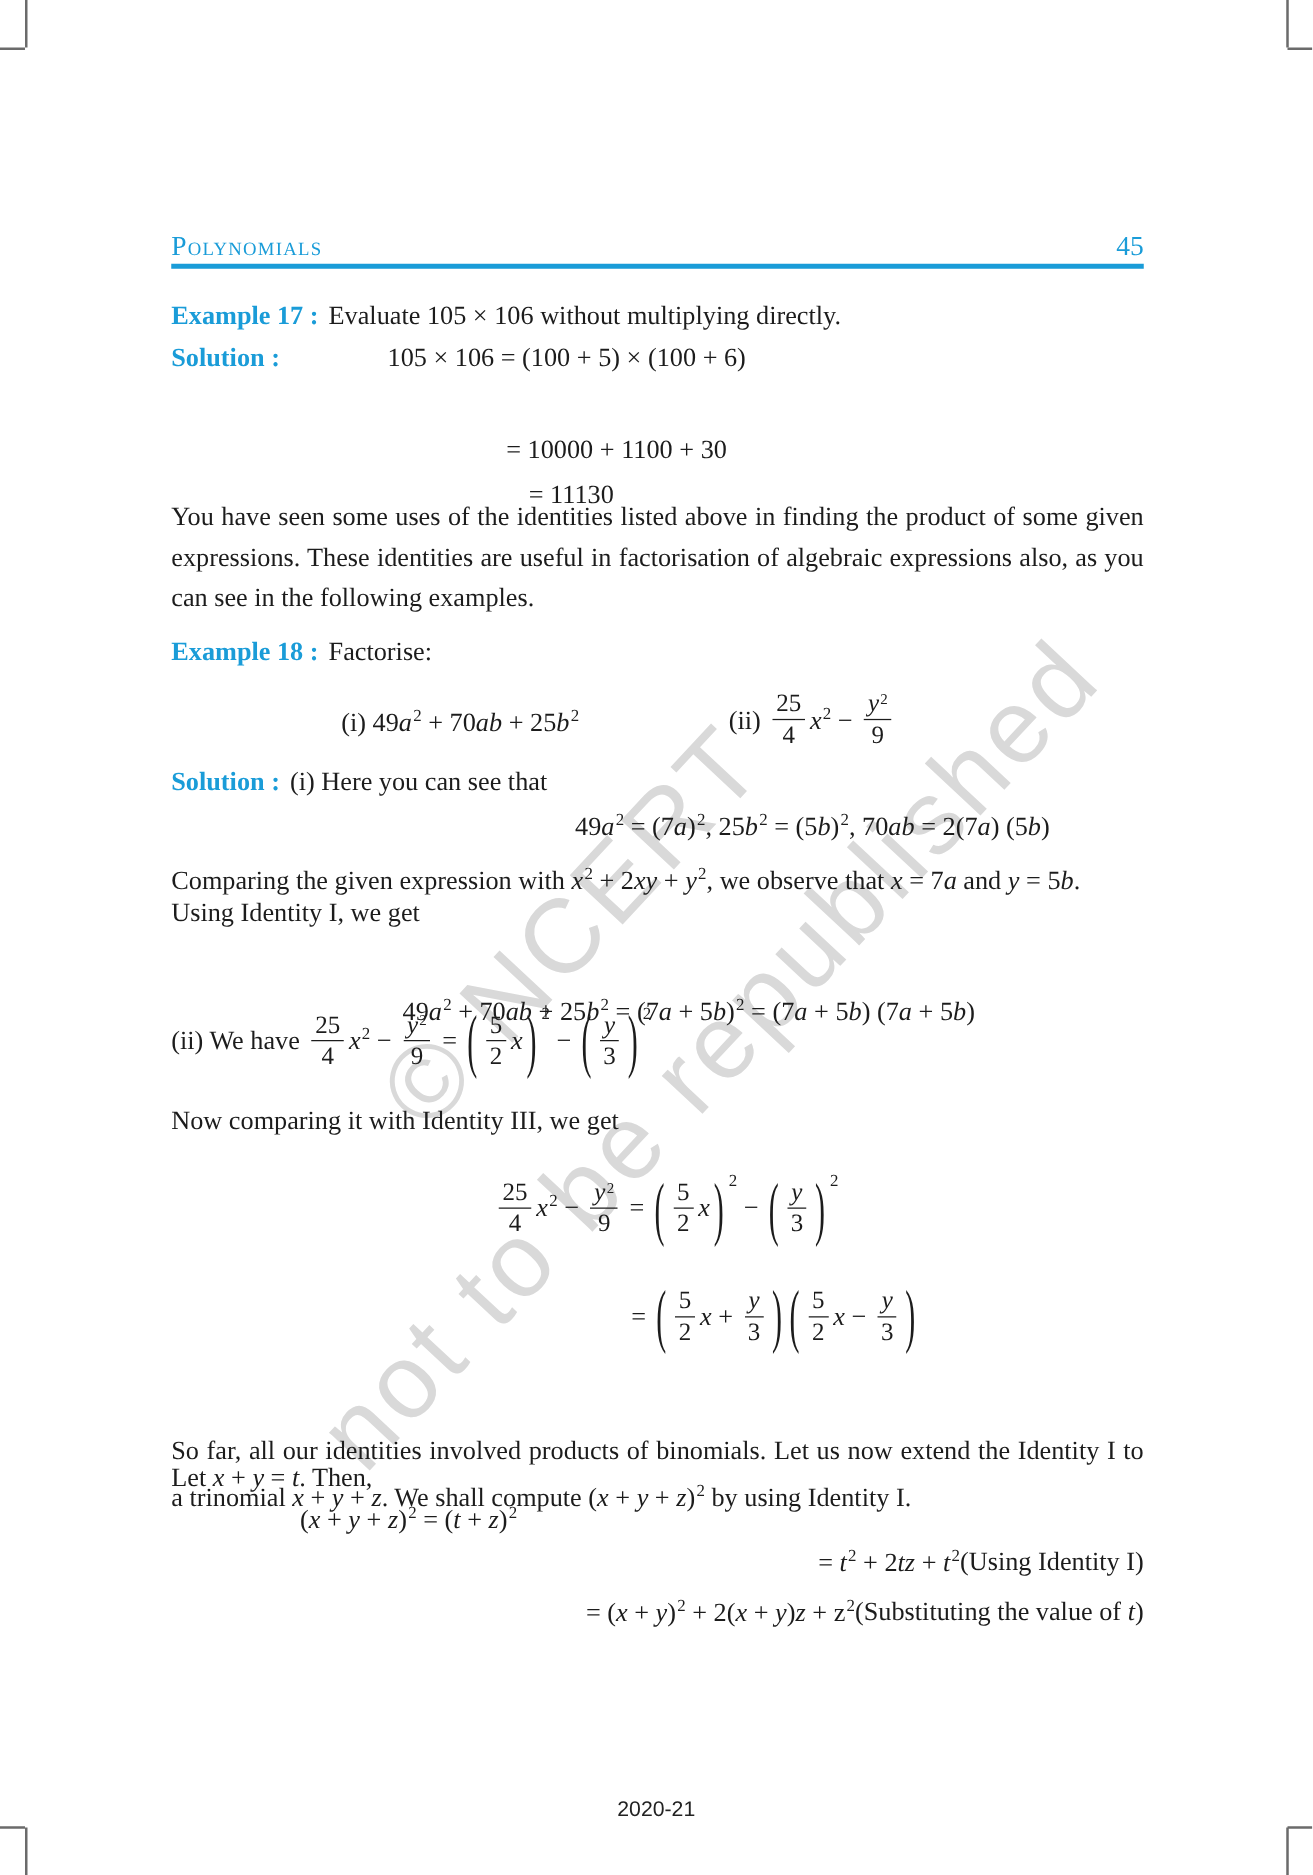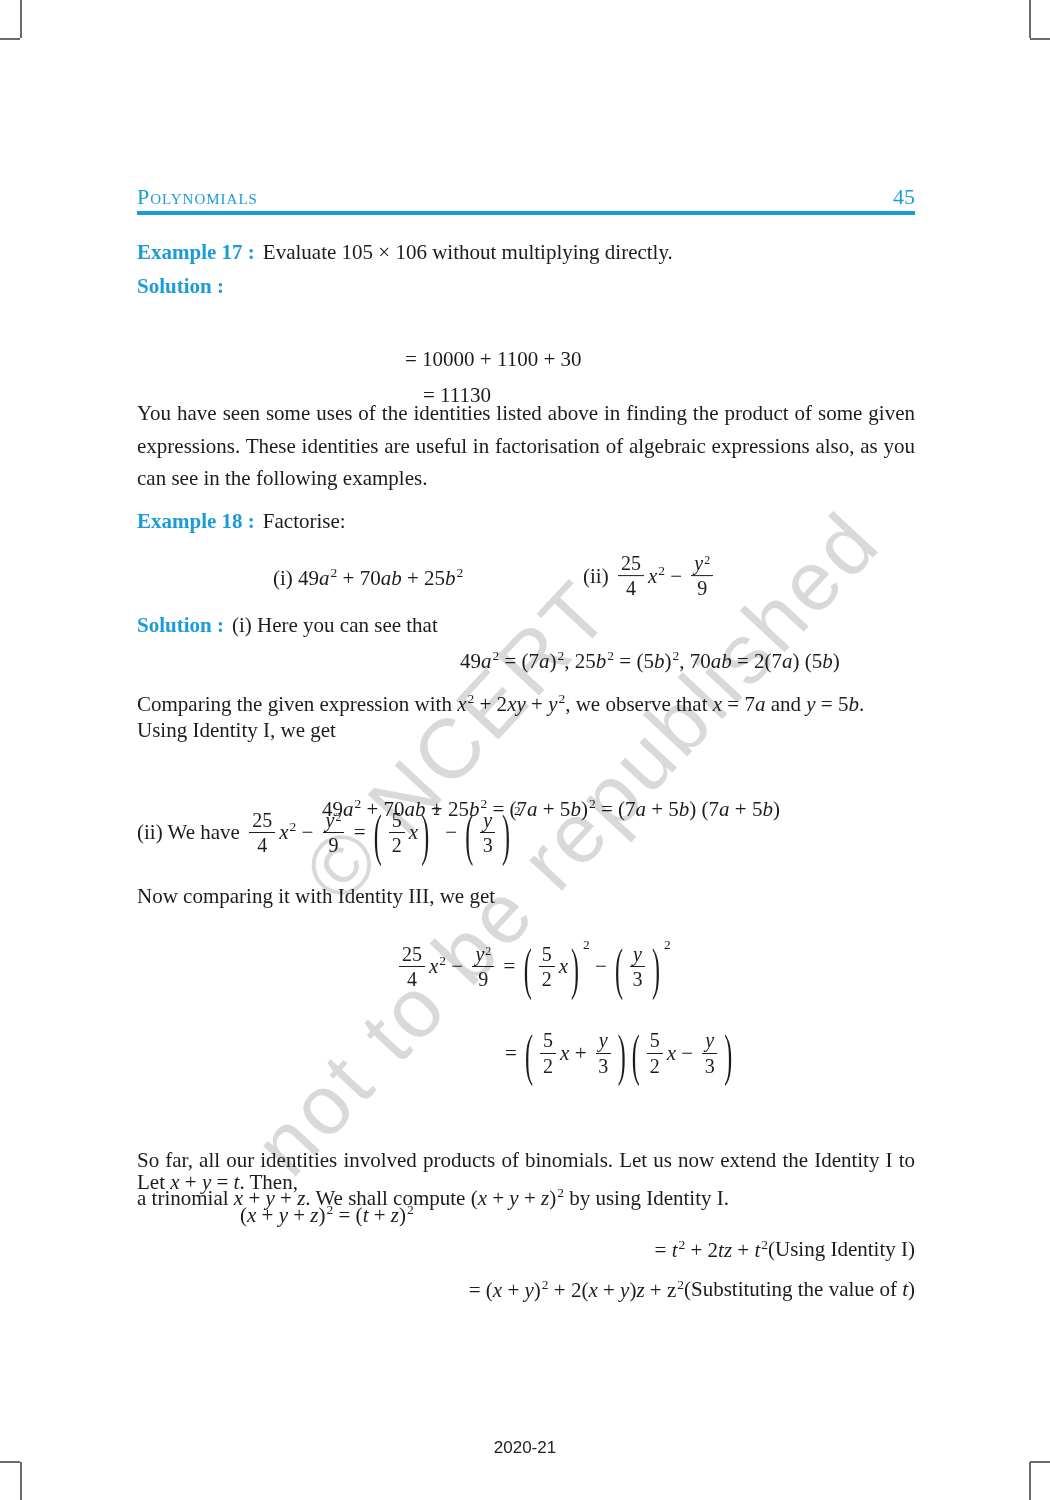--- a/index.html
+++ b/index.html
@@ -76,20 +76,21 @@
       <span class="running">Polynomials</span>
       <span class="pnum">45</span>
     </div>
     <div class="rule"></div>
 
     <p class="line" style="top:240px;">
       <span class="lab">Example 17 :</span><span>Evaluate 105 × 106 without multiplying directly.</span>
     </p>
 
     <span class="eq lab" style="left:137px;top:274px;">Solution :</span>
+    <div class="eq" style="left:310px;top:274px;">105 × 106 = (100 + 5) × (100 + 6)</div>
     <div class="eq" style="left:405px;top:347px;">= 10000 + 1100 + 30</div>
     <div class="eq" style="left:423px;top:383px;">= 11130</div>
 
     <p class="para" style="top:397px;">You have seen some uses of the identities listed above in finding the product of some given expressions. These identities are useful in factorisation of algebraic expressions also, as you can see in the following examples.</p>
 
     <p class="line" style="top:509px;">
       <span class="lab">Example 18 :</span><span>Factorise:</span>
     </p>
 
     <div class="abs" style="left:137px;top:543px;width:778px;height:70px;">

